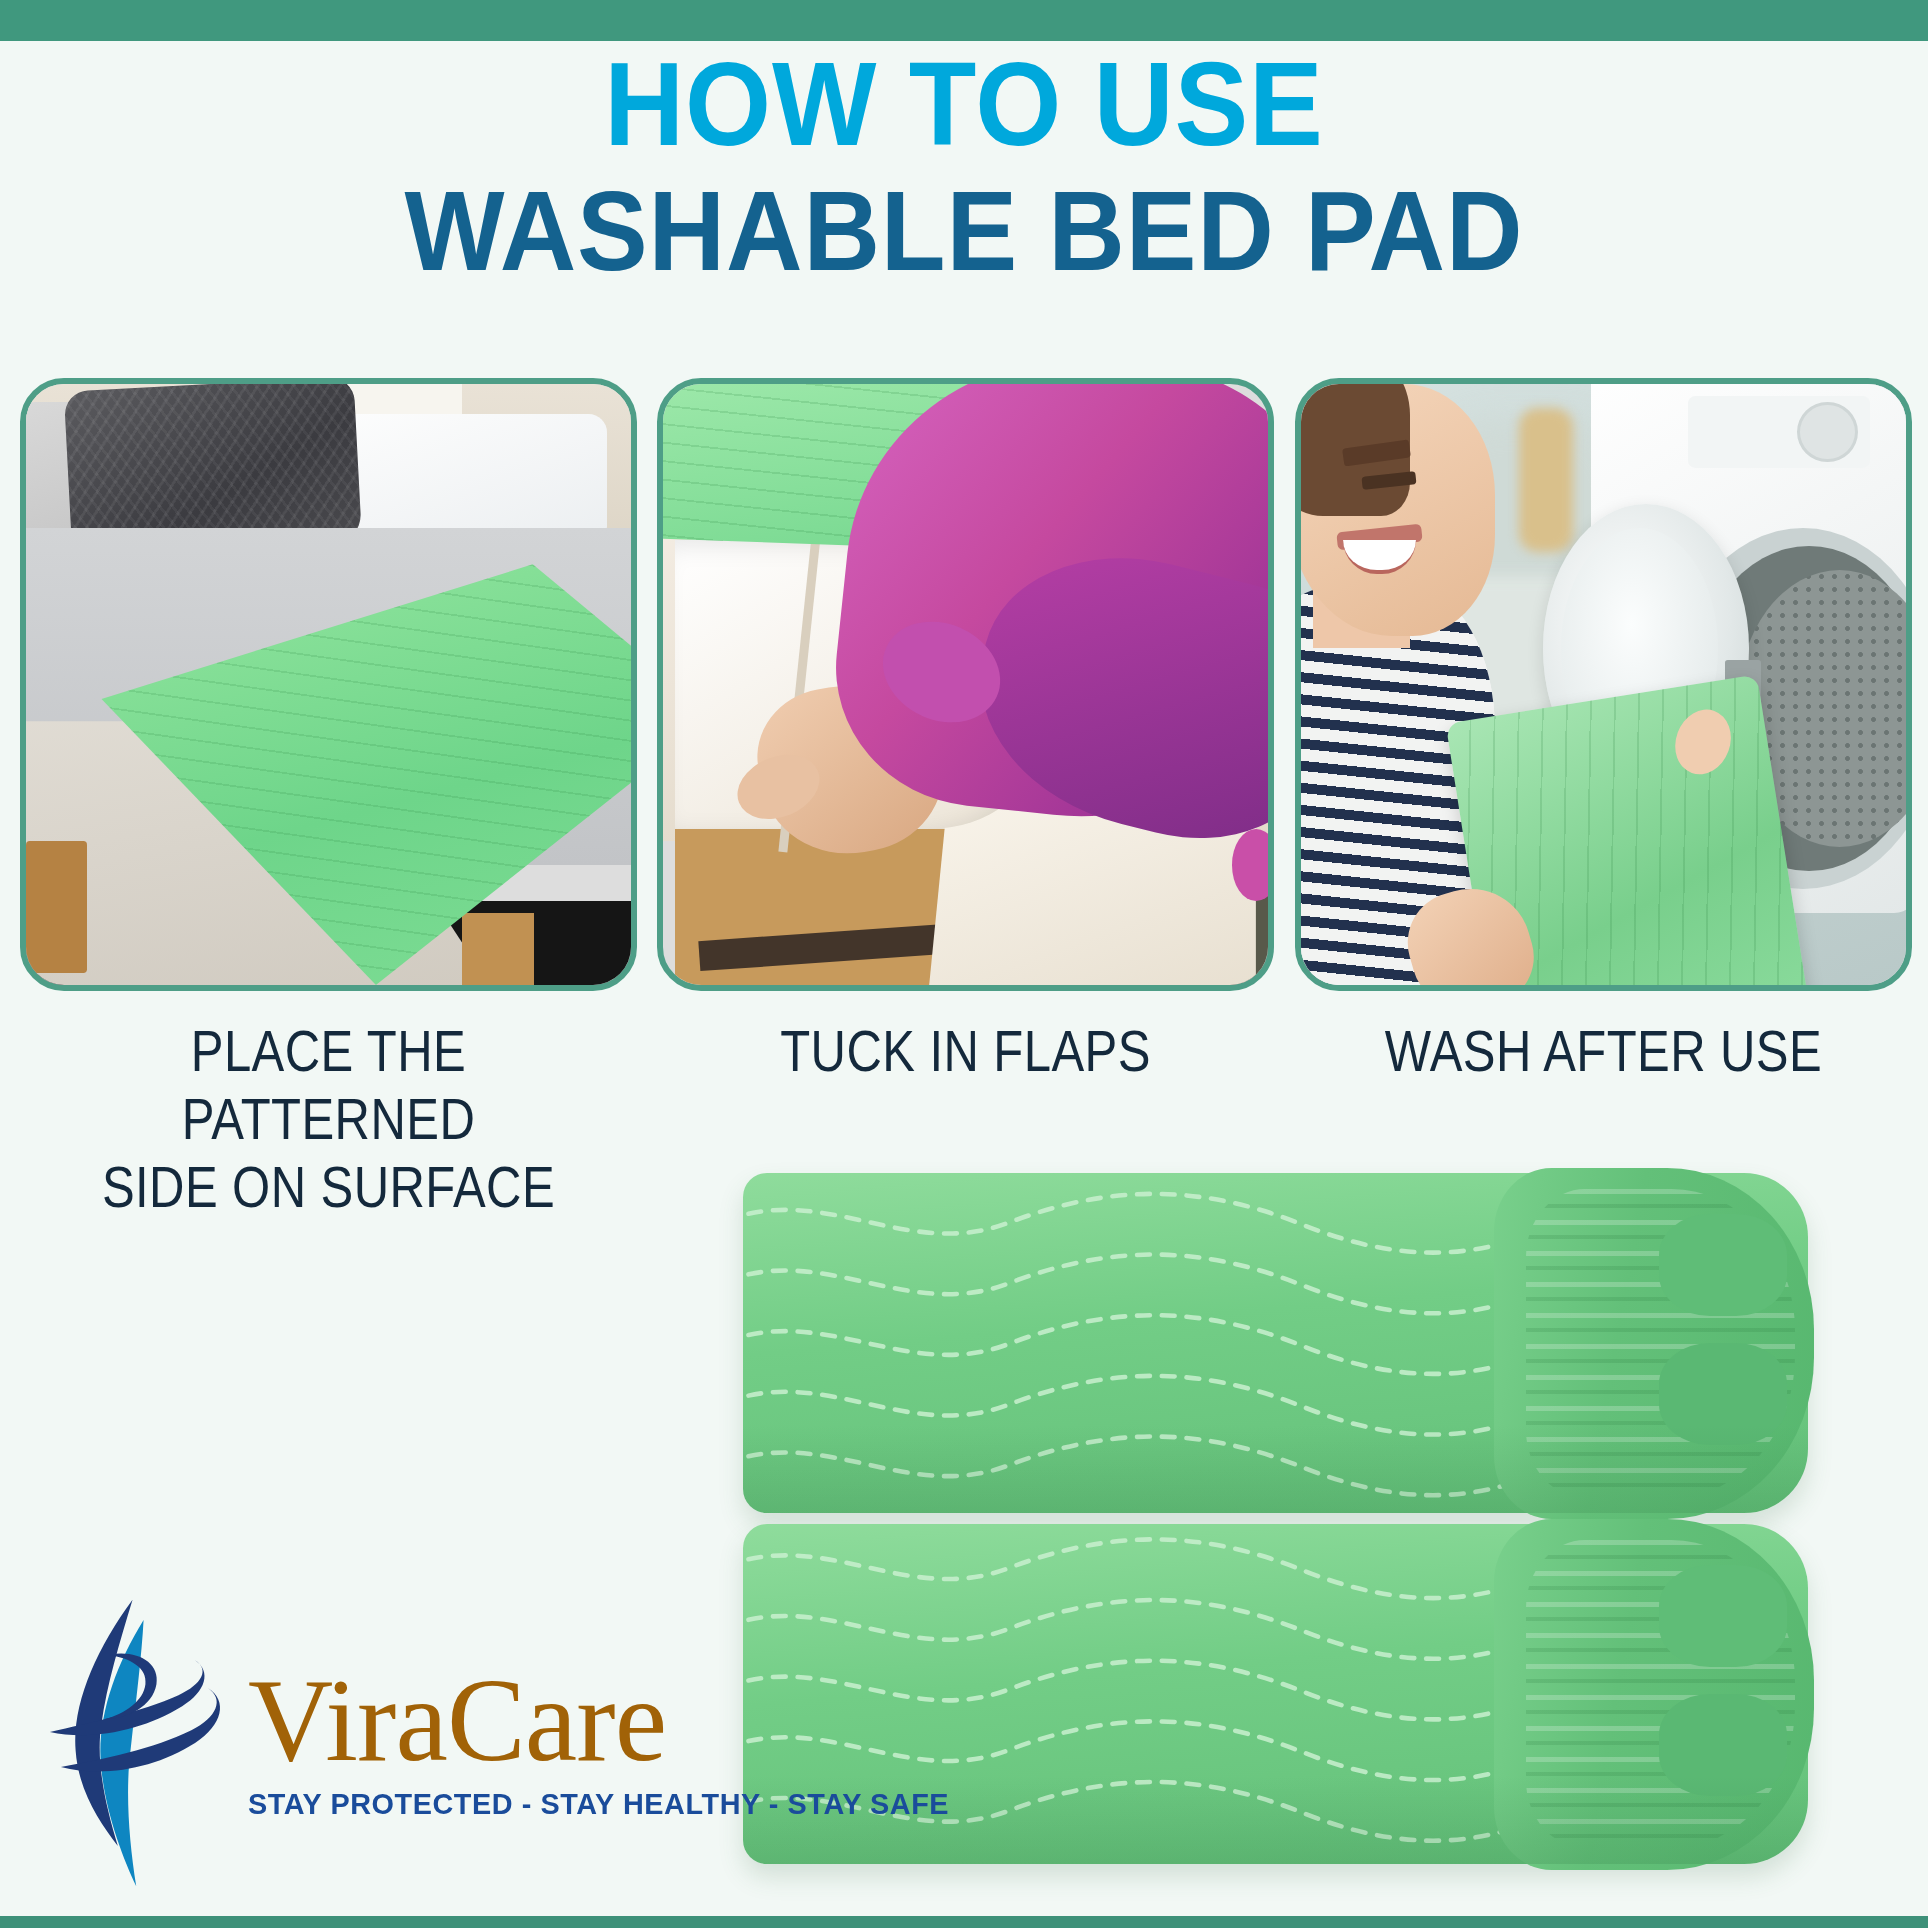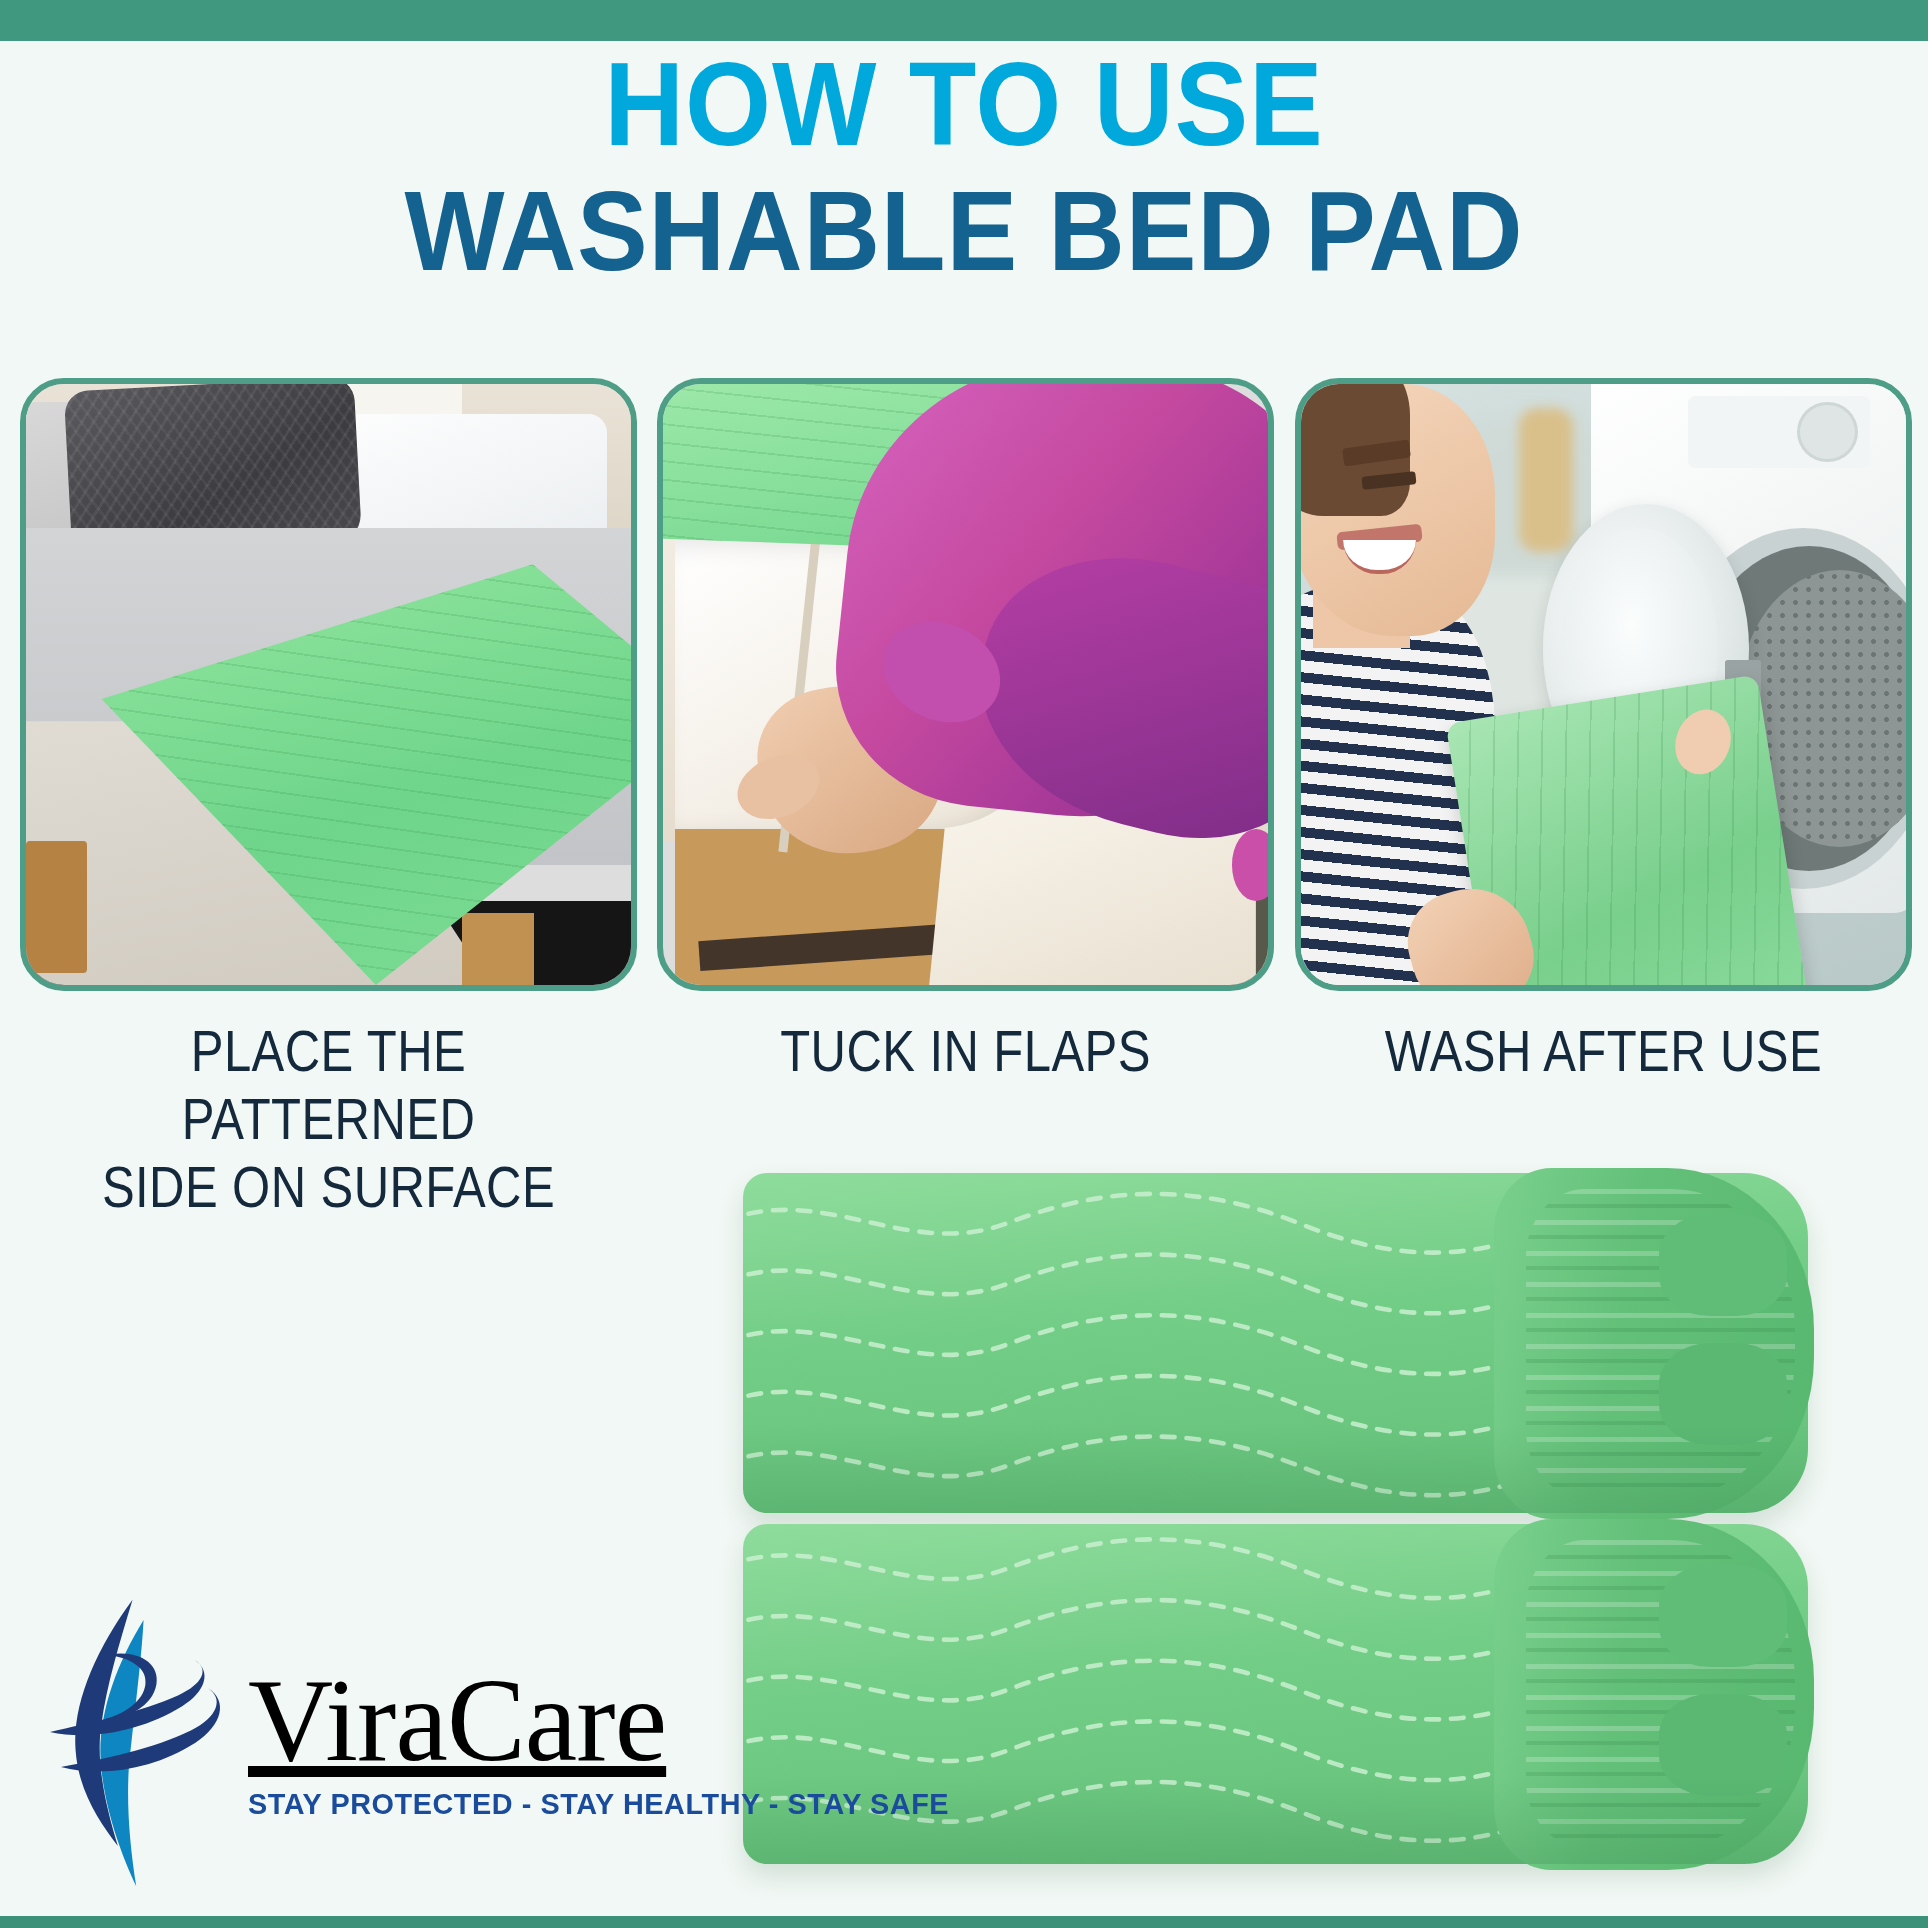--- a/index.html
+++ b/index.html
@@ -149,21 +149,21 @@
   .fold .lipB{position:absolute;right:2%;top:50%;width:12%;height:30%;background:#5ab873;border-radius:40%;}
   .fold .shade{position:absolute;left:0;bottom:0;width:100%;height:26%;border-radius:0 0 64px 24px;
     background:linear-gradient(0deg,rgba(40,110,60,.18),rgba(0,0,0,0));}
 
   
   .logo{position:absolute;left:48px;top:1596px;width:680px;height:294px;z-index:20;}
   .logo-mark{position:absolute;left:0;top:0;width:193px;height:294px;}
   .logo-text{position:absolute;left:200px;top:64px;width:478px;}
   .logo-name{
     font-family:"Liberation Serif","DejaVu Serif",serif;
-    font-size:118px;line-height:121px;color:#000000;font-weight:400;letter-spacing:-0.9px;text-decoration:underline;
+    font-size:118px;line-height:121px;color:#a16207;font-weight:400;letter-spacing:-0.9px;
   }
   .logo-tag{
     margin-top:5.5px;font-family:"Liberation Sans","DejaVu Sans",sans-serif;
     font-size:30px;font-weight:700;color:#1A4C9B;letter-spacing:0.6px;
     transform:scaleX(.96);transform-origin:0 0;white-space:nowrap;
   }
 </style>
 </head>
 <body>
 

